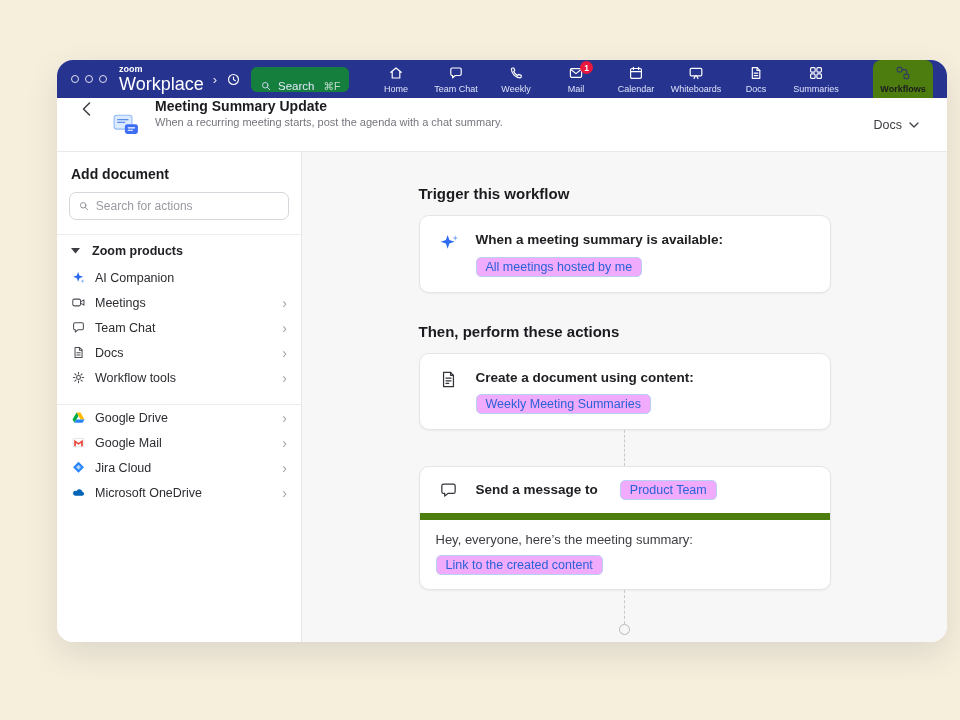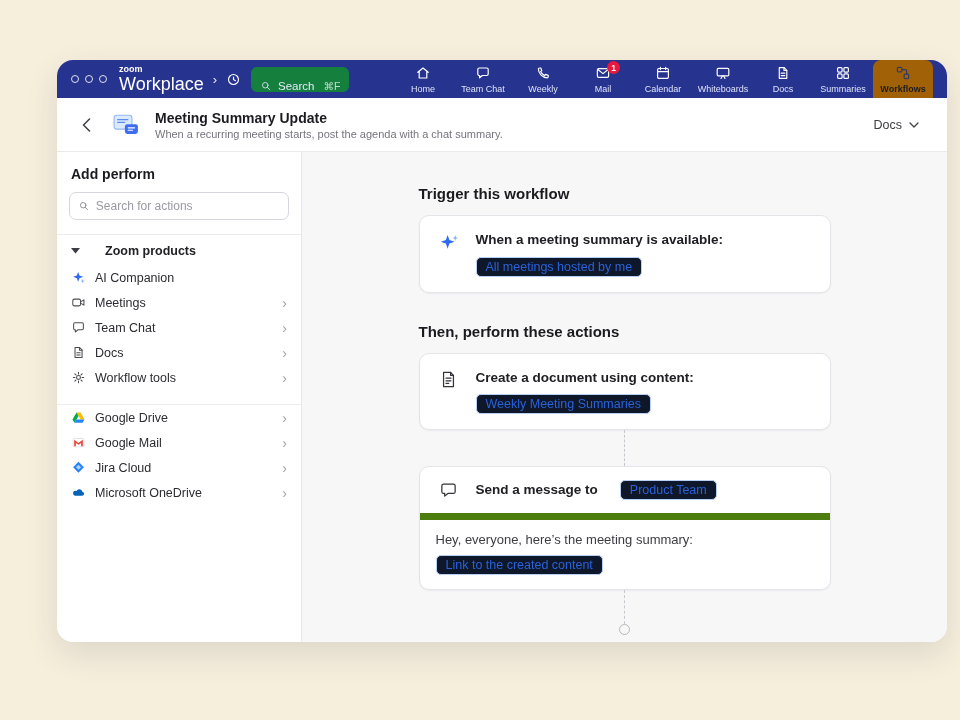--- a/index.html
+++ b/index.html
@@ -27,54 +27,54 @@
   .history-btn { display:flex; align-items:center; cursor:pointer; }
   .history-btn svg { width:15px; height:15px; }
   .search-pill { display:flex; align-items:flex-end; gap:6px; background:#15803d; border-radius:6px; height:25px; padding:0 9px; margin-left:3px; cursor:pointer; }
   .search-pill svg { width:12px; height:12px; }
   .search-label { font-size:11.5px; color:#e3e8fa; }
   .search-shortcut { font-size:10.5px; color:rgba(255,255,255,.72); margin-left:3px; }
   .nav-items { display:flex; margin-left:auto; margin-right:-46px; }
   .navitem { width:60px; display:flex; flex-direction:column; align-items:center; justify-content:center; gap:3px; cursor:pointer; position:relative; color:#fff; }
   .navitem svg { width:16px; height:16px; }
   .navlabel { font-size:9px; color:#dde3f8; white-space:nowrap; }
-  .navitem.active { background:#a16207; border-radius:8px 8px 0 0; color:#343c63; }
+  .navitem.active { background:#4d7c0f; border-radius:8px 8px 0 0; color:#343c63;margin-left:27px; }
   .navitem.active .navlabel { color:#1c1c20; font-weight:700; }
   .badge { position:absolute; top:1px; right:13px; min-width:13px; height:13px; border-radius:7px; background:#e8173d; color:#fff; font-size:8.5px; font-weight:700; display:flex; align-items:center; justify-content:center; padding:0 3px; }
   
-  .header { height:54px; background:#fff; border-bottom:1px solid #e9e9ec; display:flex; align-items:center; gap:16px; padding:0 22px 0 18px; flex-shrink:0; }
+  .header { height:54px; background:#fff; border-bottom:1px solid #e9e9ec; display:flex; gap:16px; padding:0 22px 0 18px; flex-shrink:0; }
   .back-btn { width:22px; height:22px; display:flex; align-items:center; justify-content:center; cursor:pointer; }
   .header-thumb { display:flex; align-items:center; }
   .header-text { display:flex; flex-direction:column; gap:2px; }
   .header-title { font-size:14px; font-weight:700; color:#1c1c20; }
   .header-sub { font-size:11px; color:#75757d; }
   .draft-btn { margin-left:auto; display:flex; align-items:center; gap:7px; cursor:pointer; padding:4px 6px; }
   .draft-label { font-size:12.5px; font-weight:500; color:#3c3c42; }
   
   .app-body { flex:1; display:flex; min-height:0; }
   .sidebar { width:245px; background:#fff; border-right:1px solid #e7e7ea; padding-top:14px; overflow:hidden; flex-shrink:0; }
   .add-actions { font-size:14px; font-weight:700; color:#1b1b1f; margin:0 14px 10px; }
   .action-search { margin:0 12px; height:28px; border:1px solid #d6d6dc; border-radius:7px; display:flex; gap:6px; padding:0 8px; background:#fff; }
   .action-search input { border:none; outline:none; background:transparent; font-size:12px; color:#333; width:100%; font-family:"Liberation Sans", sans-serif; }
   .action-search input::placeholder { color:#9a9aa2; }
   .sidebar-divider { border-top:1px solid #ececef; margin-top:14px; }
-  .section-header { display:flex; align-items:center; gap:25px; padding:9px 14px 7px; font-size:12.5px; font-weight:700; color:#222226; cursor:pointer; }
+  .section-header { display:flex; align-items:center; gap:12px; padding:9px 14px 7px; font-size:12.5px; font-weight:700; color:#222226; cursor:pointer; }
   .side-item { display:flex; align-items:flex-end; gap:9px; padding:5px 14px; font-size:12.5px; color:#2c2c31; cursor:pointer; min-height:25px; }
   .side-item svg { width:15px; height:15px; flex-shrink:0; }
   .side-chevron { margin-left:auto; color:#a3a3aa; font-size:14px; line-height:1; }
   
   .canvas { flex:1; background:#f7f7f8; display:flex; justify-content:center; overflow:hidden; }
   .flow { width:412px; padding-top:26px; display:flex; flex-direction:column;justify-content:center; }
   .flow-heading { font-size:15px; font-weight:700; color:#1b1b1f; margin-bottom:13px; }
   .flow-heading.second { margin-top:30px; }
   .card { background:#fff; border:1px solid #e5e5e9; border-radius:10px; box-shadow:0 1px 2px rgba(16,24,40,.05); cursor:pointer; }
   .card-row { display:flex; gap:14px; padding:15px 16px; align-items:flex-start; }
   .card-icon { width:26px; flex-shrink:0; display:flex; justify-content:center; padding-top:1px; }
   .card-text { font-size:13.5px; font-weight:600; color:#202024; line-height:1.35; }
-  .pill { display:inline-block; margin-top:7px; background:#0f172a; border:1px solid #b9d0f5; color:#2a62d9; border-radius:5px; padding:2px 9px; font-size:12.5px; font-weight:500; cursor:pointer; white-space:nowrap; }
+  .pill { display:inline-block; margin-top:7px; background:#f0abfc; border:1px solid #b9d0f5; color:#2a62d9; border-radius:5px; padding:2px 9px; font-size:12.5px; font-weight:500; cursor:pointer; white-space:nowrap; }
   .pill.inline { margin-top:0; margin-left:8px; }
   .msg-top { display:flex; gap:14px; padding:13px 16px; align-items:center; border-bottom:7px solid #4d7c0f; }
   .msg-body { padding:12px 16px 14px; }
   .msg-text { font-size:13px; font-weight:400; color:#3c3c42; }
   .msg-body .pill { margin-top:8px; }
   .connector { width:1px; border-left:1px dashed #c7c7cd; height:36px; align-self:center; }
   .connector.short { height:34px; }
   .end-node { width:11px; height:11px; border:1.5px solid #b7b7bd; border-radius:50%; align-self:center; background:transparent; }
 </style>
 </head>
@@ -204,21 +204,21 @@
       <span class="draft-label">Docs</span>
       <svg width="10" viewBox="0 0 10 6" fill="none" stroke="#3f3f46" stroke-width="1.3" stroke-linecap="round" stroke-linejoin="round">
           <path d="m1 1 4 4 4-4"></path>
         </svg>
     </div>
   </div>
 
   <div class="app-body">
 
     <div class="sidebar">
-      <div class="add-actions">Add perform</div>
+      <div class="add-actions">Add document</div>
       <div class="action-search">
         <svg width="13" viewBox="0 0 16 16" fill="none" stroke="#8e8e96" stroke-width="1.3" stroke-linecap="round">
             <circle cx="7" cy="7" r="3.7"></circle>
             <path d="m9.9 9.9 3 3"></path>
           </svg>
         <input type="text" placeholder="Search for actions" style="">
       </div>
       <div class="sidebar-divider"></div>
 
       <div class="section-header">

